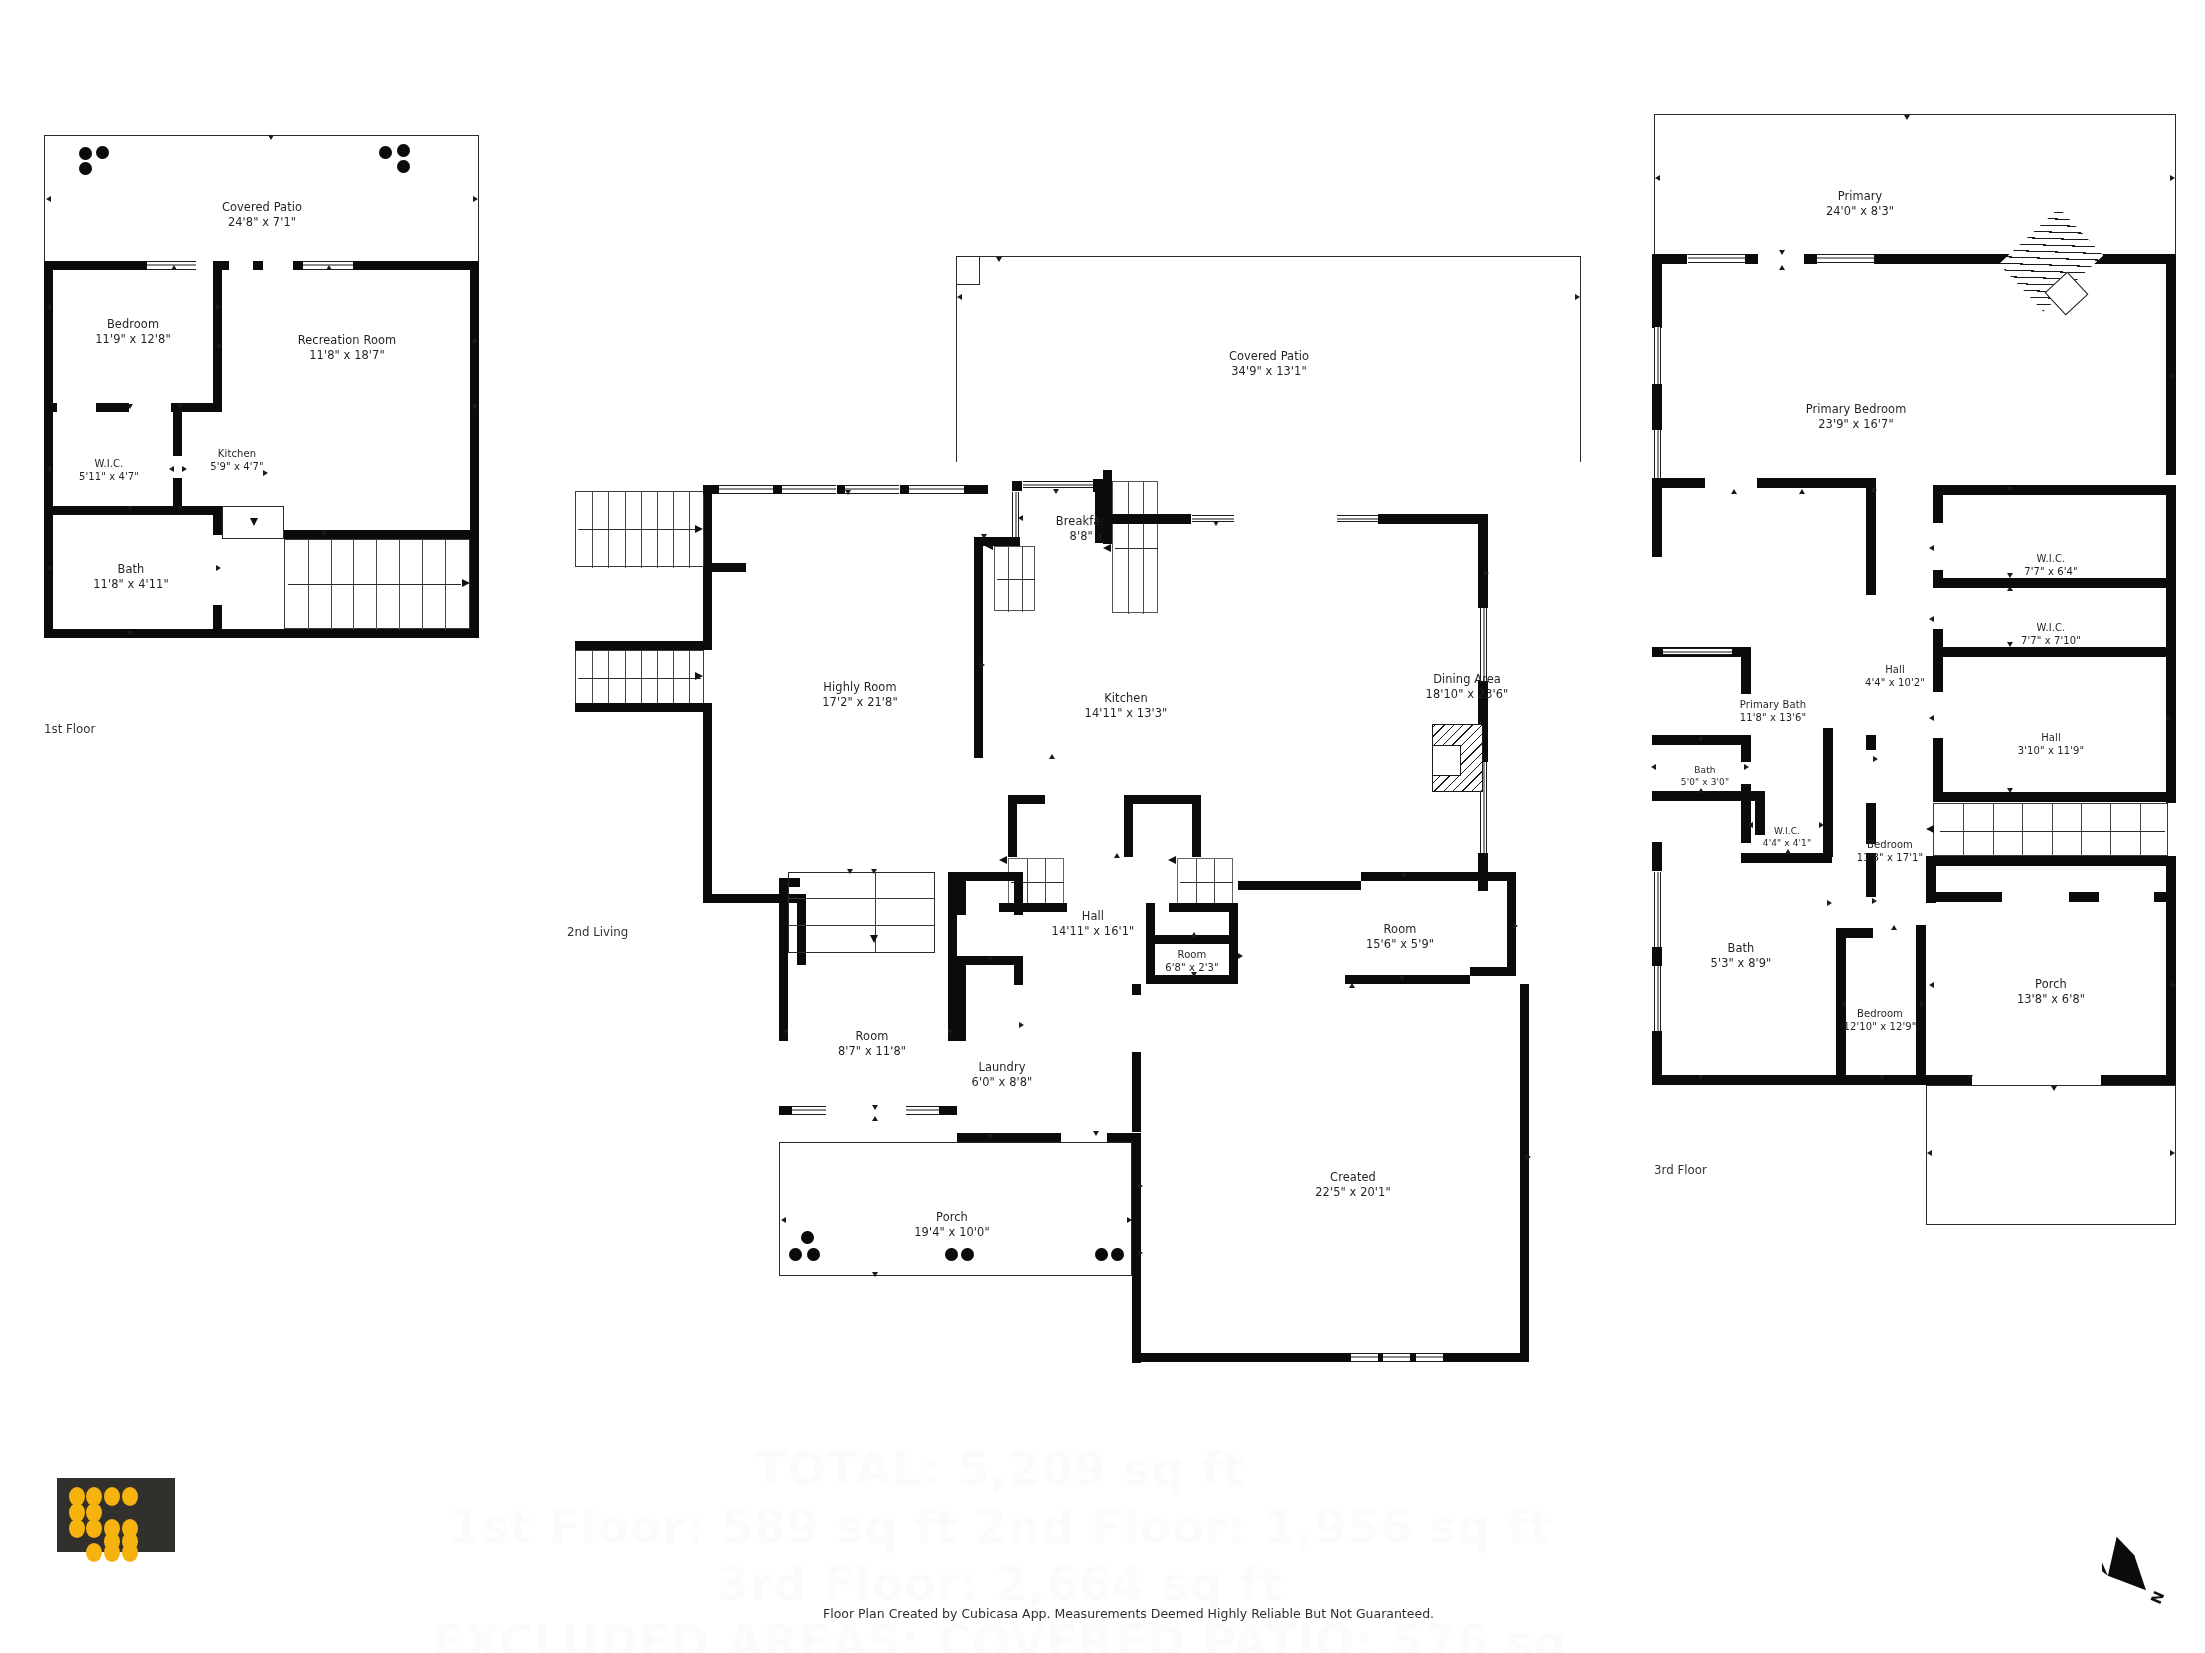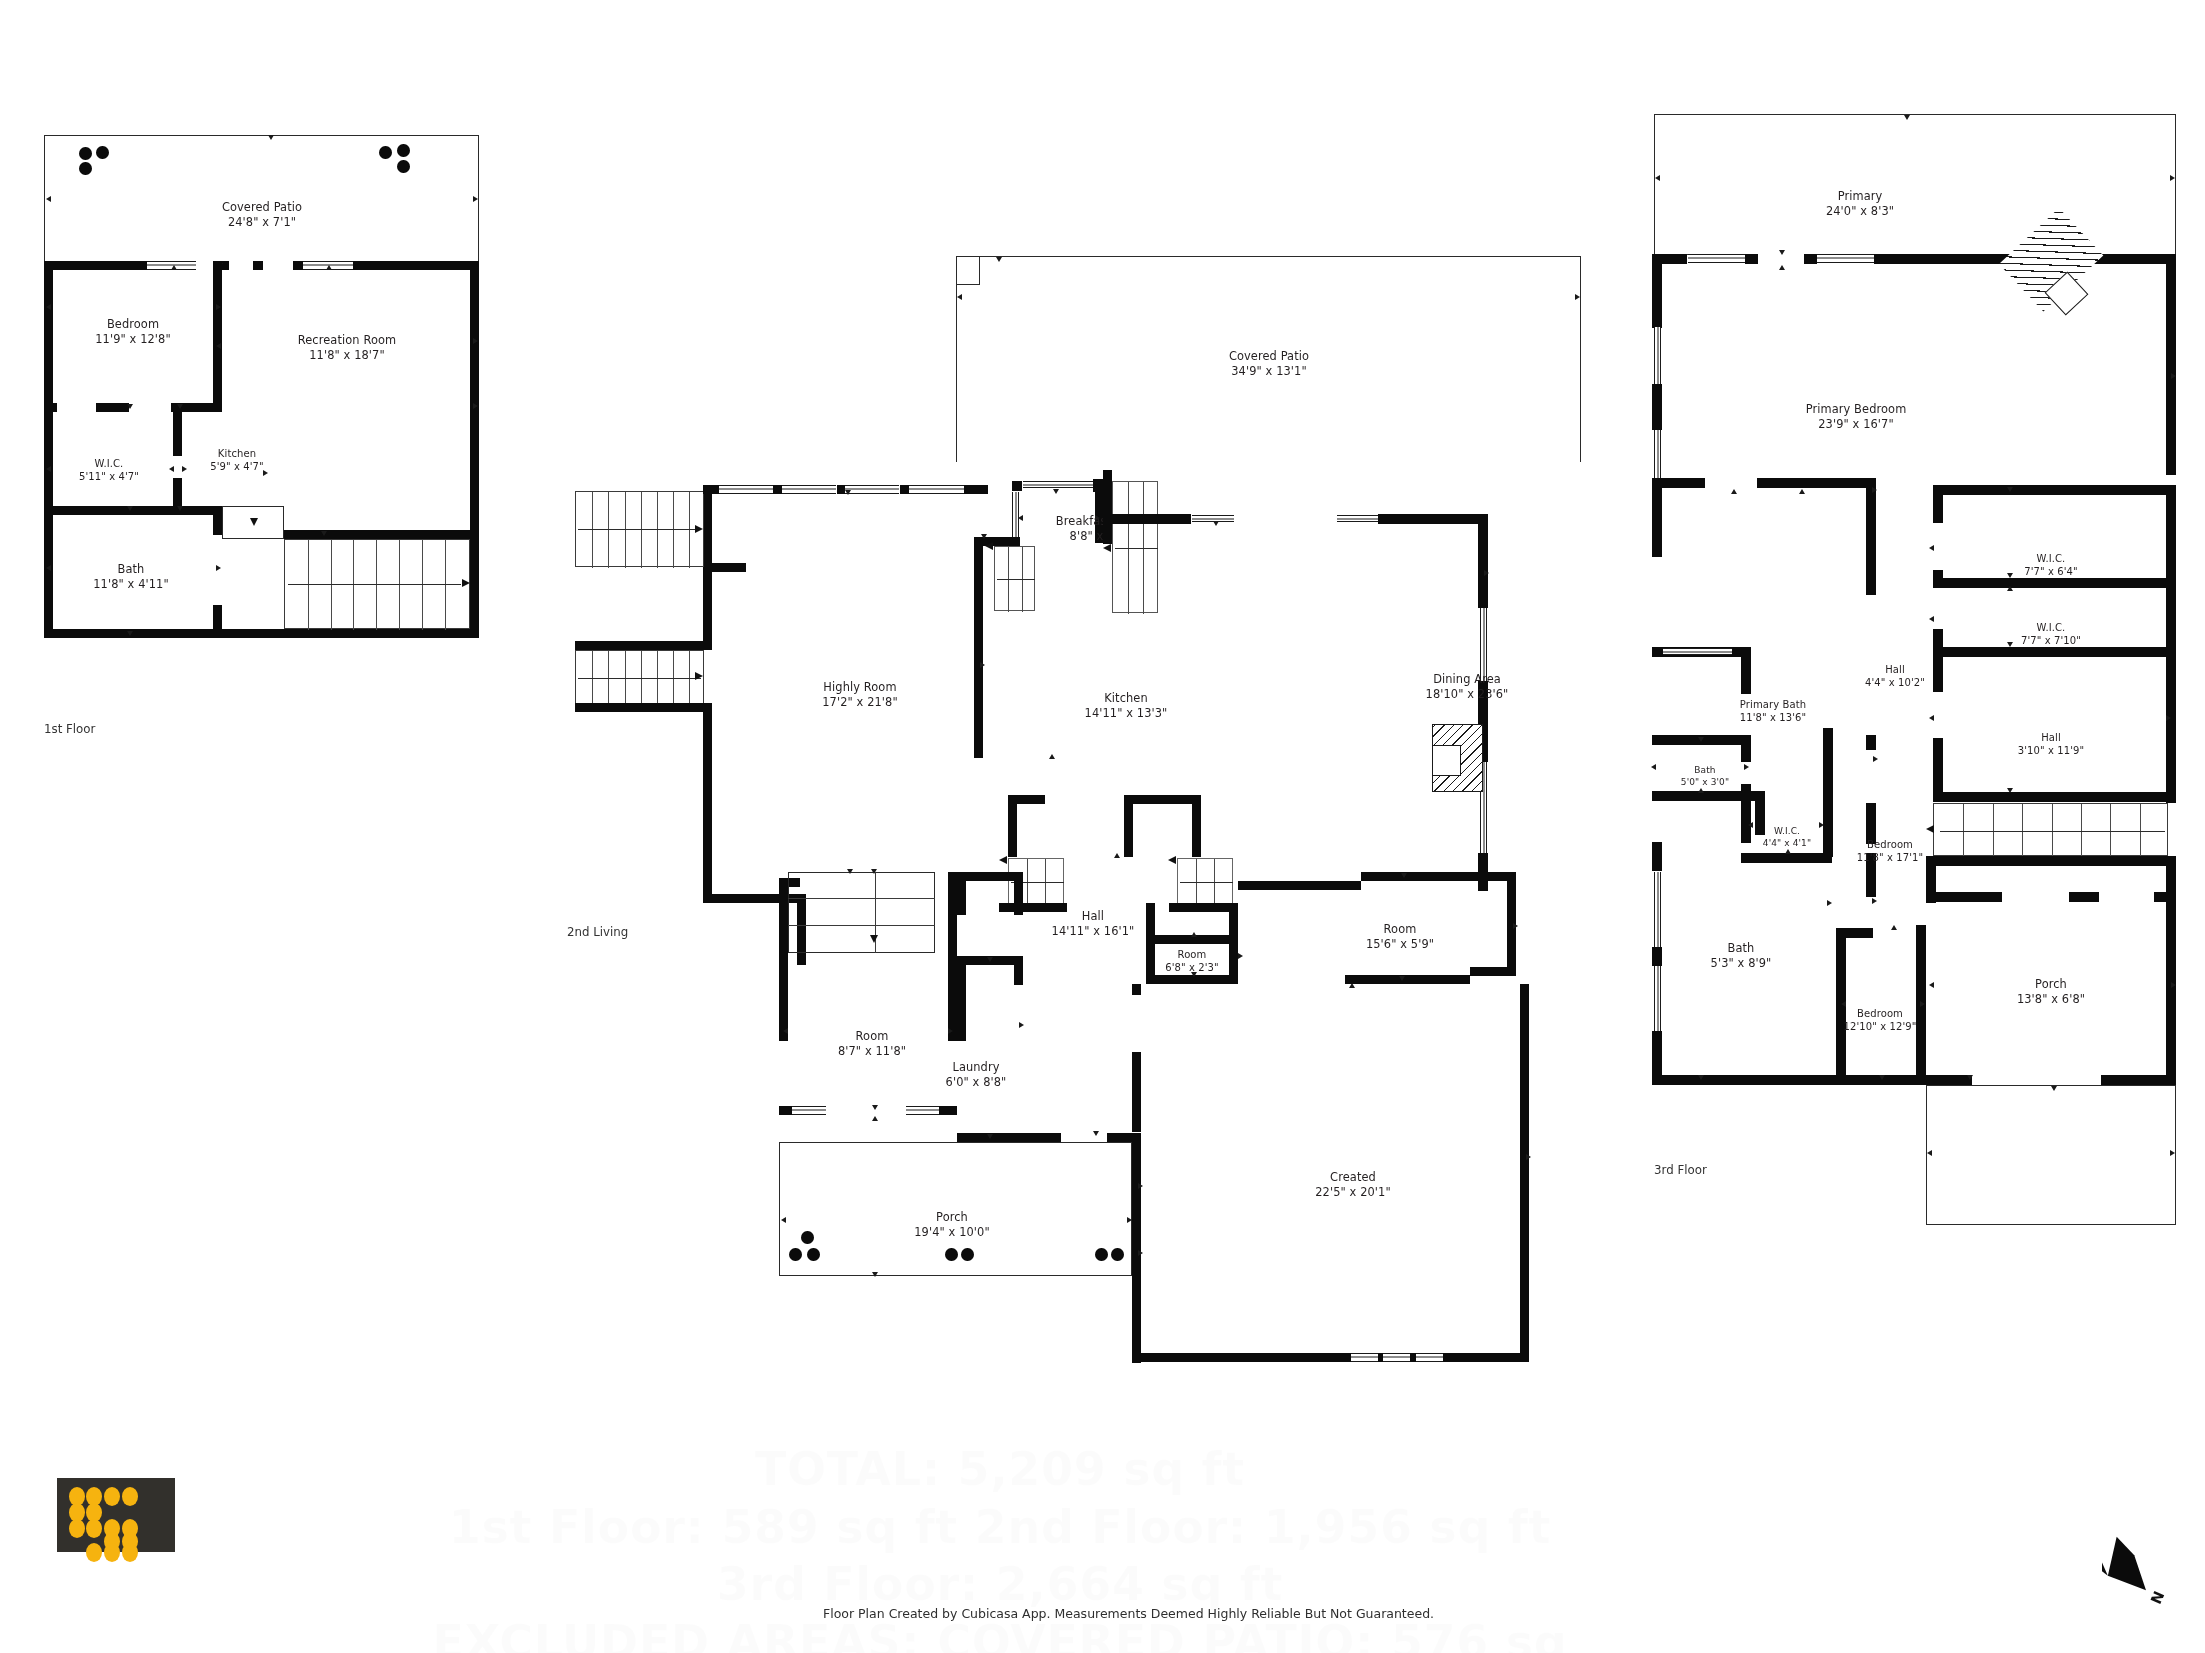--- a/index.html
+++ b/index.html
@@ -392,21 +392,21 @@
   <div class="wall" style="left:957px;top:872px;width:66px;height:8.8px;"></div>
   <div class="wall" style="left:1014px;top:872px;width:8.8px;height:43px;"></div>
   <div class="wall" style="left:957px;top:956px;width:8.8px;height:85px;"></div>
   <div class="wall" style="left:957px;top:956px;width:66px;height:8.8px;"></div>
   <div class="wall" style="left:1014px;top:956px;width:8.8px;height:29px;"></div>
   <div class="open" style="left:1014px;top:985px;width:8.8px;height:65px;"></div>
   <div class="wall" style="left:957px;top:1133px;width:75px;height:8.8px;"></div>
   <div class="tk d" style="left:987px;top:957px;"></div>
   <div class="tk r" style="left:1019px;top:1022px;"></div>
   <div class="tk d" style="left:987px;top:1134px;"></div>
-  <div class="lbl" style="left:976px;top:1075px;text-align:center;">
+  <div class="lbl" style="left:1002px;top:1075px;text-align:center;">
     <span class="nm">Laundry</span>
     <span class="dm">6'0" x 8'8"</span>
   </div>
 
   <div class="wall" style="left:779px;top:1106px;width:13.2px;height:8.8px;"></div>
   <div class="win h" style="left:792px;top:1106px;width:34px;height:8.8px;"></div>
   <div class="open" style="left:826px;top:1106px;width:79px;height:8.8px;"></div>
   <div class="win h" style="left:906px;top:1106px;width:34px;height:8.8px;"></div>
   <div class="wall" style="left:939px;top:1106px;width:17.6px;height:8.8px;"></div>
   <div class="tk d" style="left:872px;top:1105px;"></div>

